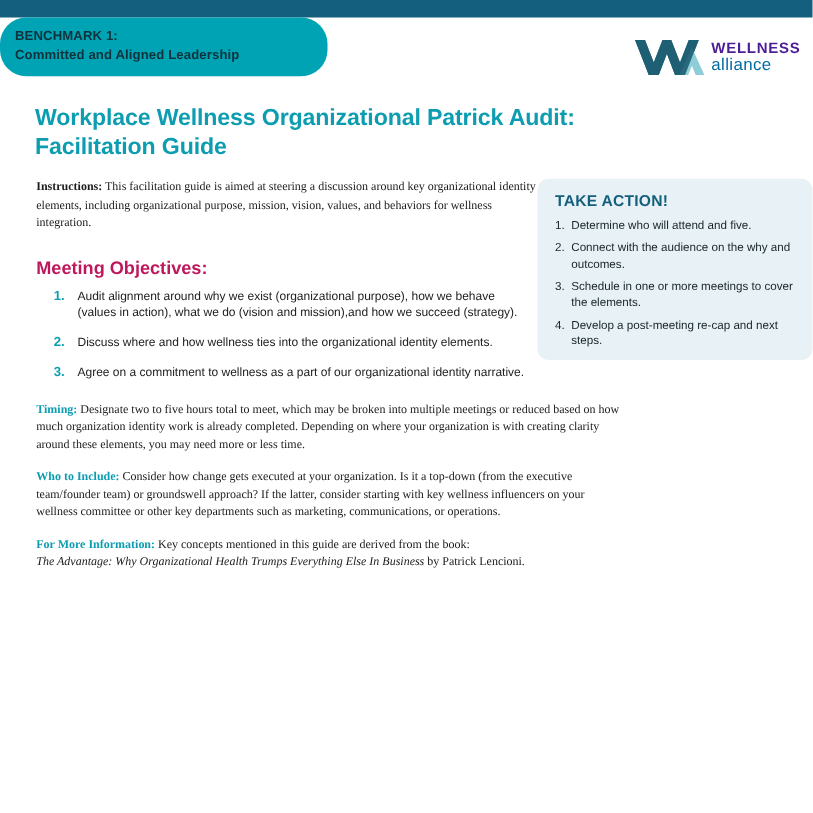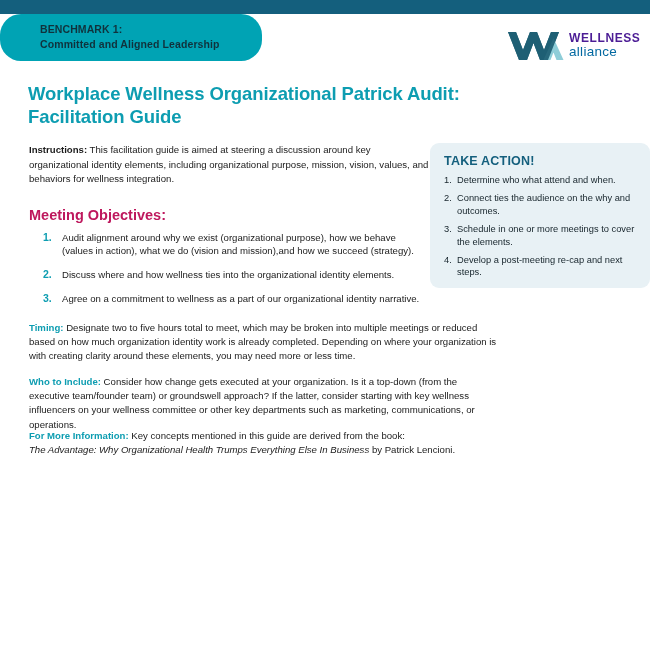--- a/index.html
+++ b/index.html
@@ -32,21 +32,21 @@
   }
   .benchmark-tab {
     position: absolute;
     top: 14px;
     left: 0;
     width: 262px;
     height: 47px;
     background: #00a3b4;
     border-bottom-right-radius: 14px;
     box-sizing: border-box;
-    padding: 8px 0 0 40px;
+    padding: 8px 0 0 12px;
     border-radius: 21px;
   }
   .benchmark-line {
     color: #10323c;
     font-size: 10.5px;
     font-weight: bold;
     line-height: 15px;
     letter-spacing: 0.1px;
     white-space: nowrap;
   }
@@ -102,20 +102,21 @@
   .body-col {
     position: absolute;
     left: 29px;
     top: 143px;
     width: 400px;
   }
   .para {
     color: #1b1b1b;
     font-size: 9.6px;
     line-height: 14.6px;
+    font-family: Liberation Serif, serif;
   }
   .para b, .lead {
     font-weight: bold;
     color: #1b1b1b;
   }
   .section-head {
     color: #be185d;
     font-size: 14.5px;
     font-weight: bold;
     margin-top: 20px;
@@ -244,22 +245,22 @@
     <ol class="objectives">
       <li><span class="num">1.</span><span>Audit alignment around why we exist (organizational purpose), how we behave (values in action), what we do (vision and mission),and how we succeed (strategy).</span></li>
       <li><span class="num">2.</span><span>Discuss where and how wellness ties into the organizational identity elements.</span></li>
       <li><span class="num">3.</span><span>Agree on a commitment to wellness as a part of our organizational identity narrative.</span></li>
     </ol>
   </div>
 
   <div class="take-action">
     <div class="ta-title">TAKE ACTION!</div>
     <ol class="ta-list">
-      <li><span class="tnum">1.</span><span>Determine who what attend and when.</span></li>
-      <li><span class="tnum">2.</span><span>Connect ties the audience on the why and outcomes.</span></li>
+      <li><span class="tnum">1.</span><span>Determine who will attend and five.</span></li>
+      <li><span class="tnum">2.</span><span>Connect with the audience on the why and outcomes.</span></li>
       <li><span class="tnum">3.</span><span>Schedule in one or more meetings to cover the elements.</span></li>
       <li><span class="tnum">4.</span><span>Develop a post-meeting re-cap and next steps.</span></li>
     </ol>
   </div>
 
   <div class="wide-col" style="top:321px;">
     <div class="para"><span class="label-teal">Timing:</span><span> Designate two to five hours total to meet, which may be broken into multiple meetings or reduced based on how much organization identity work is already completed. Depending on where your organization is with creating clarity around these elements, you may need more or less time.</span></div>
   </div>
 
   <div class="wide-col" style="top:375px;">

